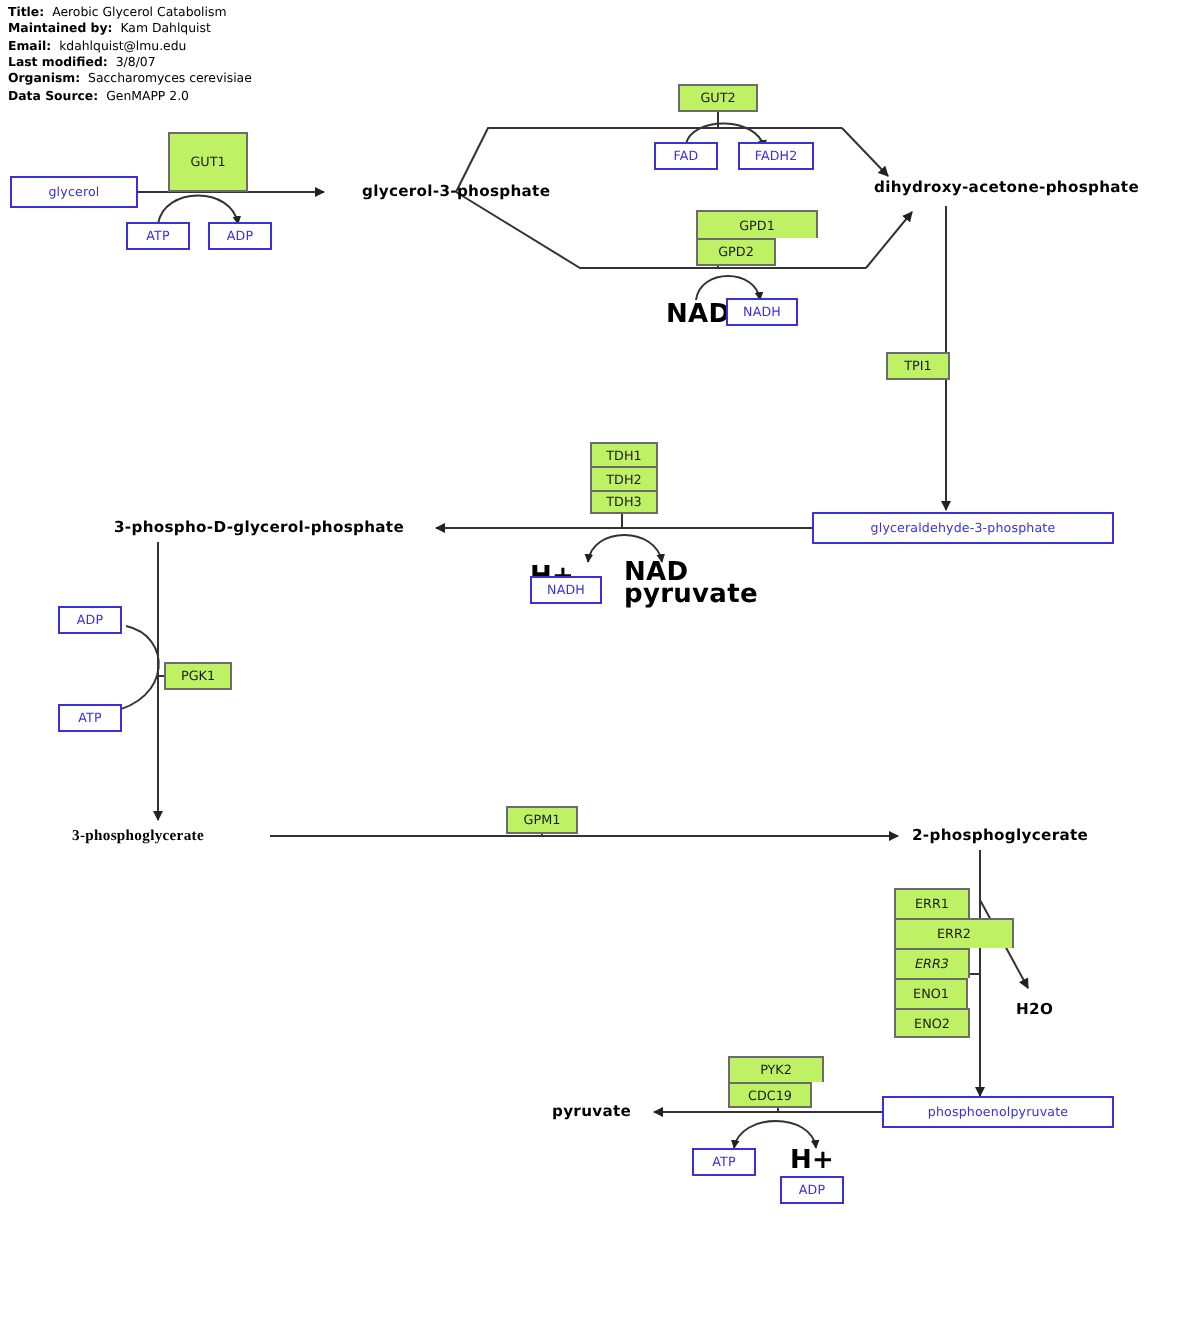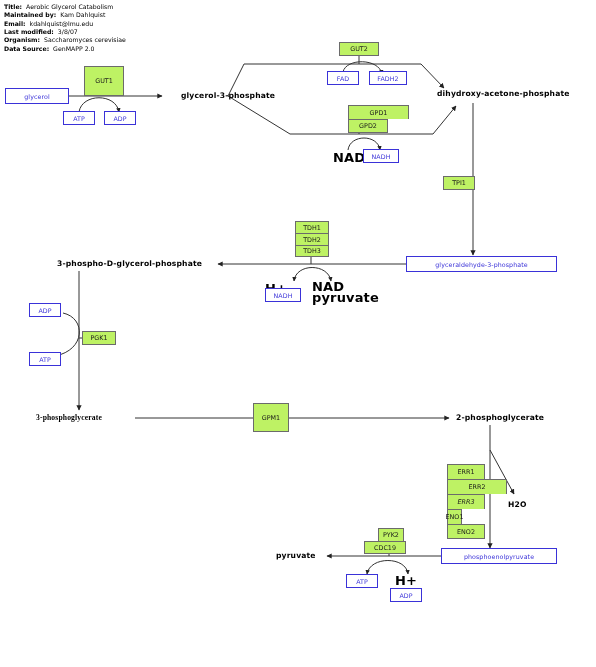--- a/index.html
+++ b/index.html
@@ -286,52 +286,52 @@
 </div>
 
 <div class="node metabolite" style="left:29px; top:352px; width:32px; height:14px;">
   <span>ATP</span>
 </div>
 
 <div class="label" style="left:36px; top:413px;font-family:Liberation Serif, serif;">
   <span>3-phosphoglycerate</span>
 </div>
 
-<div class="node gene" style="left:253px; top:403px; width:36px; height:29px;">
+<div class="node gene" style="left:253px; top:403px; width:36px; height:14px;">
   <span>GPM1</span>
 </div>
 
 <div class="label" style="left:456px; top:413px;">
   <span>2-phosphoglycerate</span>
 </div>
 
-<div class="gene-stack" style="left:431px; top:464px;padding-left:16px;">
+<div class="gene-stack" style="left:431px; top:444px;padding-left:16px;">
   <div class="node gene" style="position:relative; width:38px; height:15px;">
     <span>ERR1</span>
   </div>
   <div class="node gene" style="position:relative; width:60px; height:15px;">
     <span>ERR2</span>
   </div>
   <div class="node gene" style="position:relative; width:38px; height:15px;font-style:italic;">
     <span>ERR3</span>
   </div>
-  <div class="node gene" style="position:relative; width:15px; height:15px;">
+  <div class="node gene" style="position:relative; width:37px; height:15px;">
     <span>ENO1</span>
   </div>
   <div class="node gene" style="position:relative; width:38px; height:15px;">
     <span>ENO2</span>
   </div>
 </div>
 
 <div class="label" style="left:508px; top:500px;">
   <span>H2O</span>
 </div>
 
 <div class="gene-stack" style="left:364px; top:528px;">
-  <div class="node gene" style="position:relative; width:26px; height:13px;margin-left:14px;">
+  <div class="node gene" style="position:relative; width:48px; height:13px;">
     <span>PYK2</span>
   </div>
   <div class="node gene" style="position:relative; width:42px; height:13px;justify-content:center;">
     <span>CDC19</span>
   </div>
 </div>
 
 <div class="label" style="left:276px; top:551px;">
   <span>pyruvate</span>
 </div>

